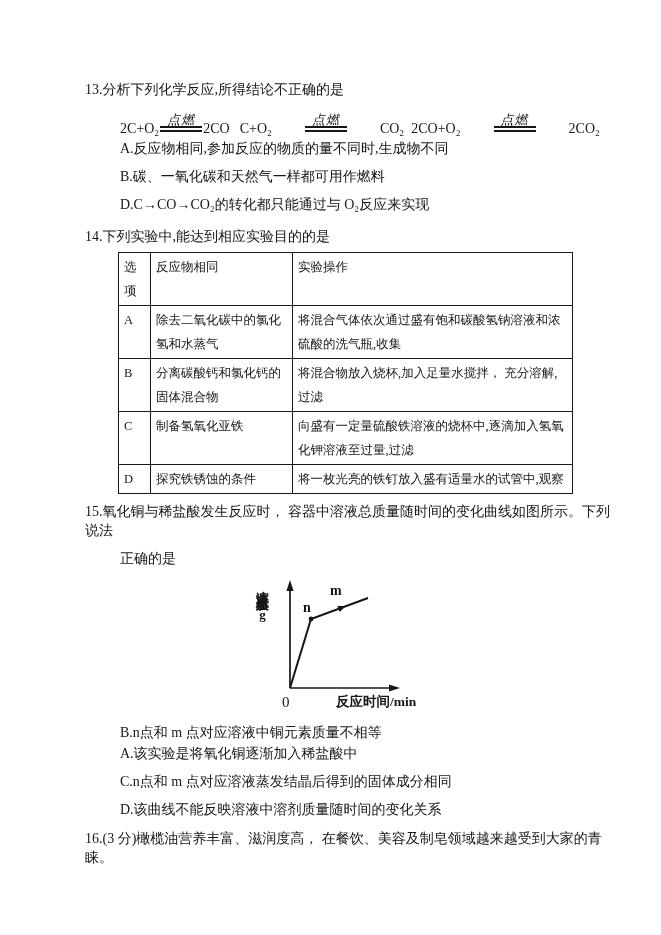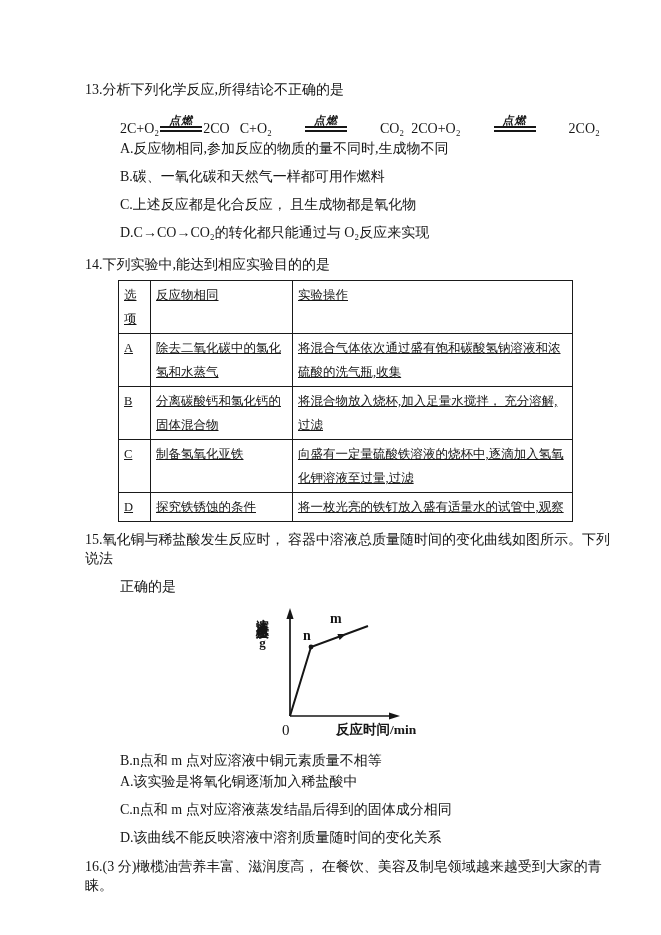--- a/index.html
+++ b/index.html
@@ -15,28 +15,28 @@
   .first{margin-top:0;}
   .opt{margin:9px 0 0 35px;line-height:19px;}
   .opt-gap{margin-top:2px;}
 
   
   .eqrow{margin:6px 0 0 35px;display:flex;height:32px;}
   .eq{display:inline-flex;align-items:flex-end;white-space:nowrap;}
   .eq + .eq{margin-left:10px;gap:32px;}
   .eq.wide-gap{margin-left:7px;}
   .arrowstack{display:inline-flex;flex-direction:column;align-items:center;margin:0 1px 5px 1px;}
-  .cond{font-size:11px;font-weight:700;font-style:italic;line-height:10px;letter-spacing:1px;}
+  .cond{font-size:13px;font-weight:400;font-style:italic;line-height:10px;letter-spacing:1px;}
   .dline{width:42px;height:2px;border-top:2px solid #161616;border-bottom:2px solid #161616;margin-top:1px;}
 
   
   table.t{border-collapse:collapse;margin:6px 0 0 33px;width:455px;table-layout:fixed;font-size:12.5px;}
   table.t th,table.t td{
     border:1px solid #1a1a1a;padding:2px 5px;line-height:24px;
-    font-weight:400;text-align:left;vertical-align:top;word-break:break-all;text-decoration:underline;
+    font-weight:400;text-align:left;vertical-align:top;word-break:break-all;
   }
   .col-opt{width:32px;}
   .col-purpose{width:142px;}
 
   
   .graph{margin:8px 0 0 170px;display:flex;align-items:flex-start;height:138px;}
   .ylabel{
     writing-mode:vertical-rl;text-orientation:upright;
     font-size:13px;font-weight:700;letter-spacing:2px;line-height:15px;
     margin-top:4px;height:100px;
@@ -78,21 +78,20 @@
       <span class="arrowstack">
         <span class="cond">点燃</span>
         <span class="dline"></span>
       </span>
       <span>2CO₂</span>
     </span>
   </div>
 
   <p class="opt opt-gap">A.反应物相同,参加反应的物质的量不同时,生成物不同</p>
   <p class="opt">B.碳、一氧化碳和天然气一样都可用作燃料</p>
-  <p class="opt">C.上述反应都是化合反应， 且生成物都是氧化物</p>
   <p class="opt">D.C→CO→CO₂的转化都只能通过与 O₂反应来实现</p>
 
   <p class="stem">14.下列实验中,能达到相应实验目的的是</p>
 
   <table class="t">
     <colgroup>
         <col class="col-opt">
         <col class="col-purpose">
         <col>
       </colgroup>

